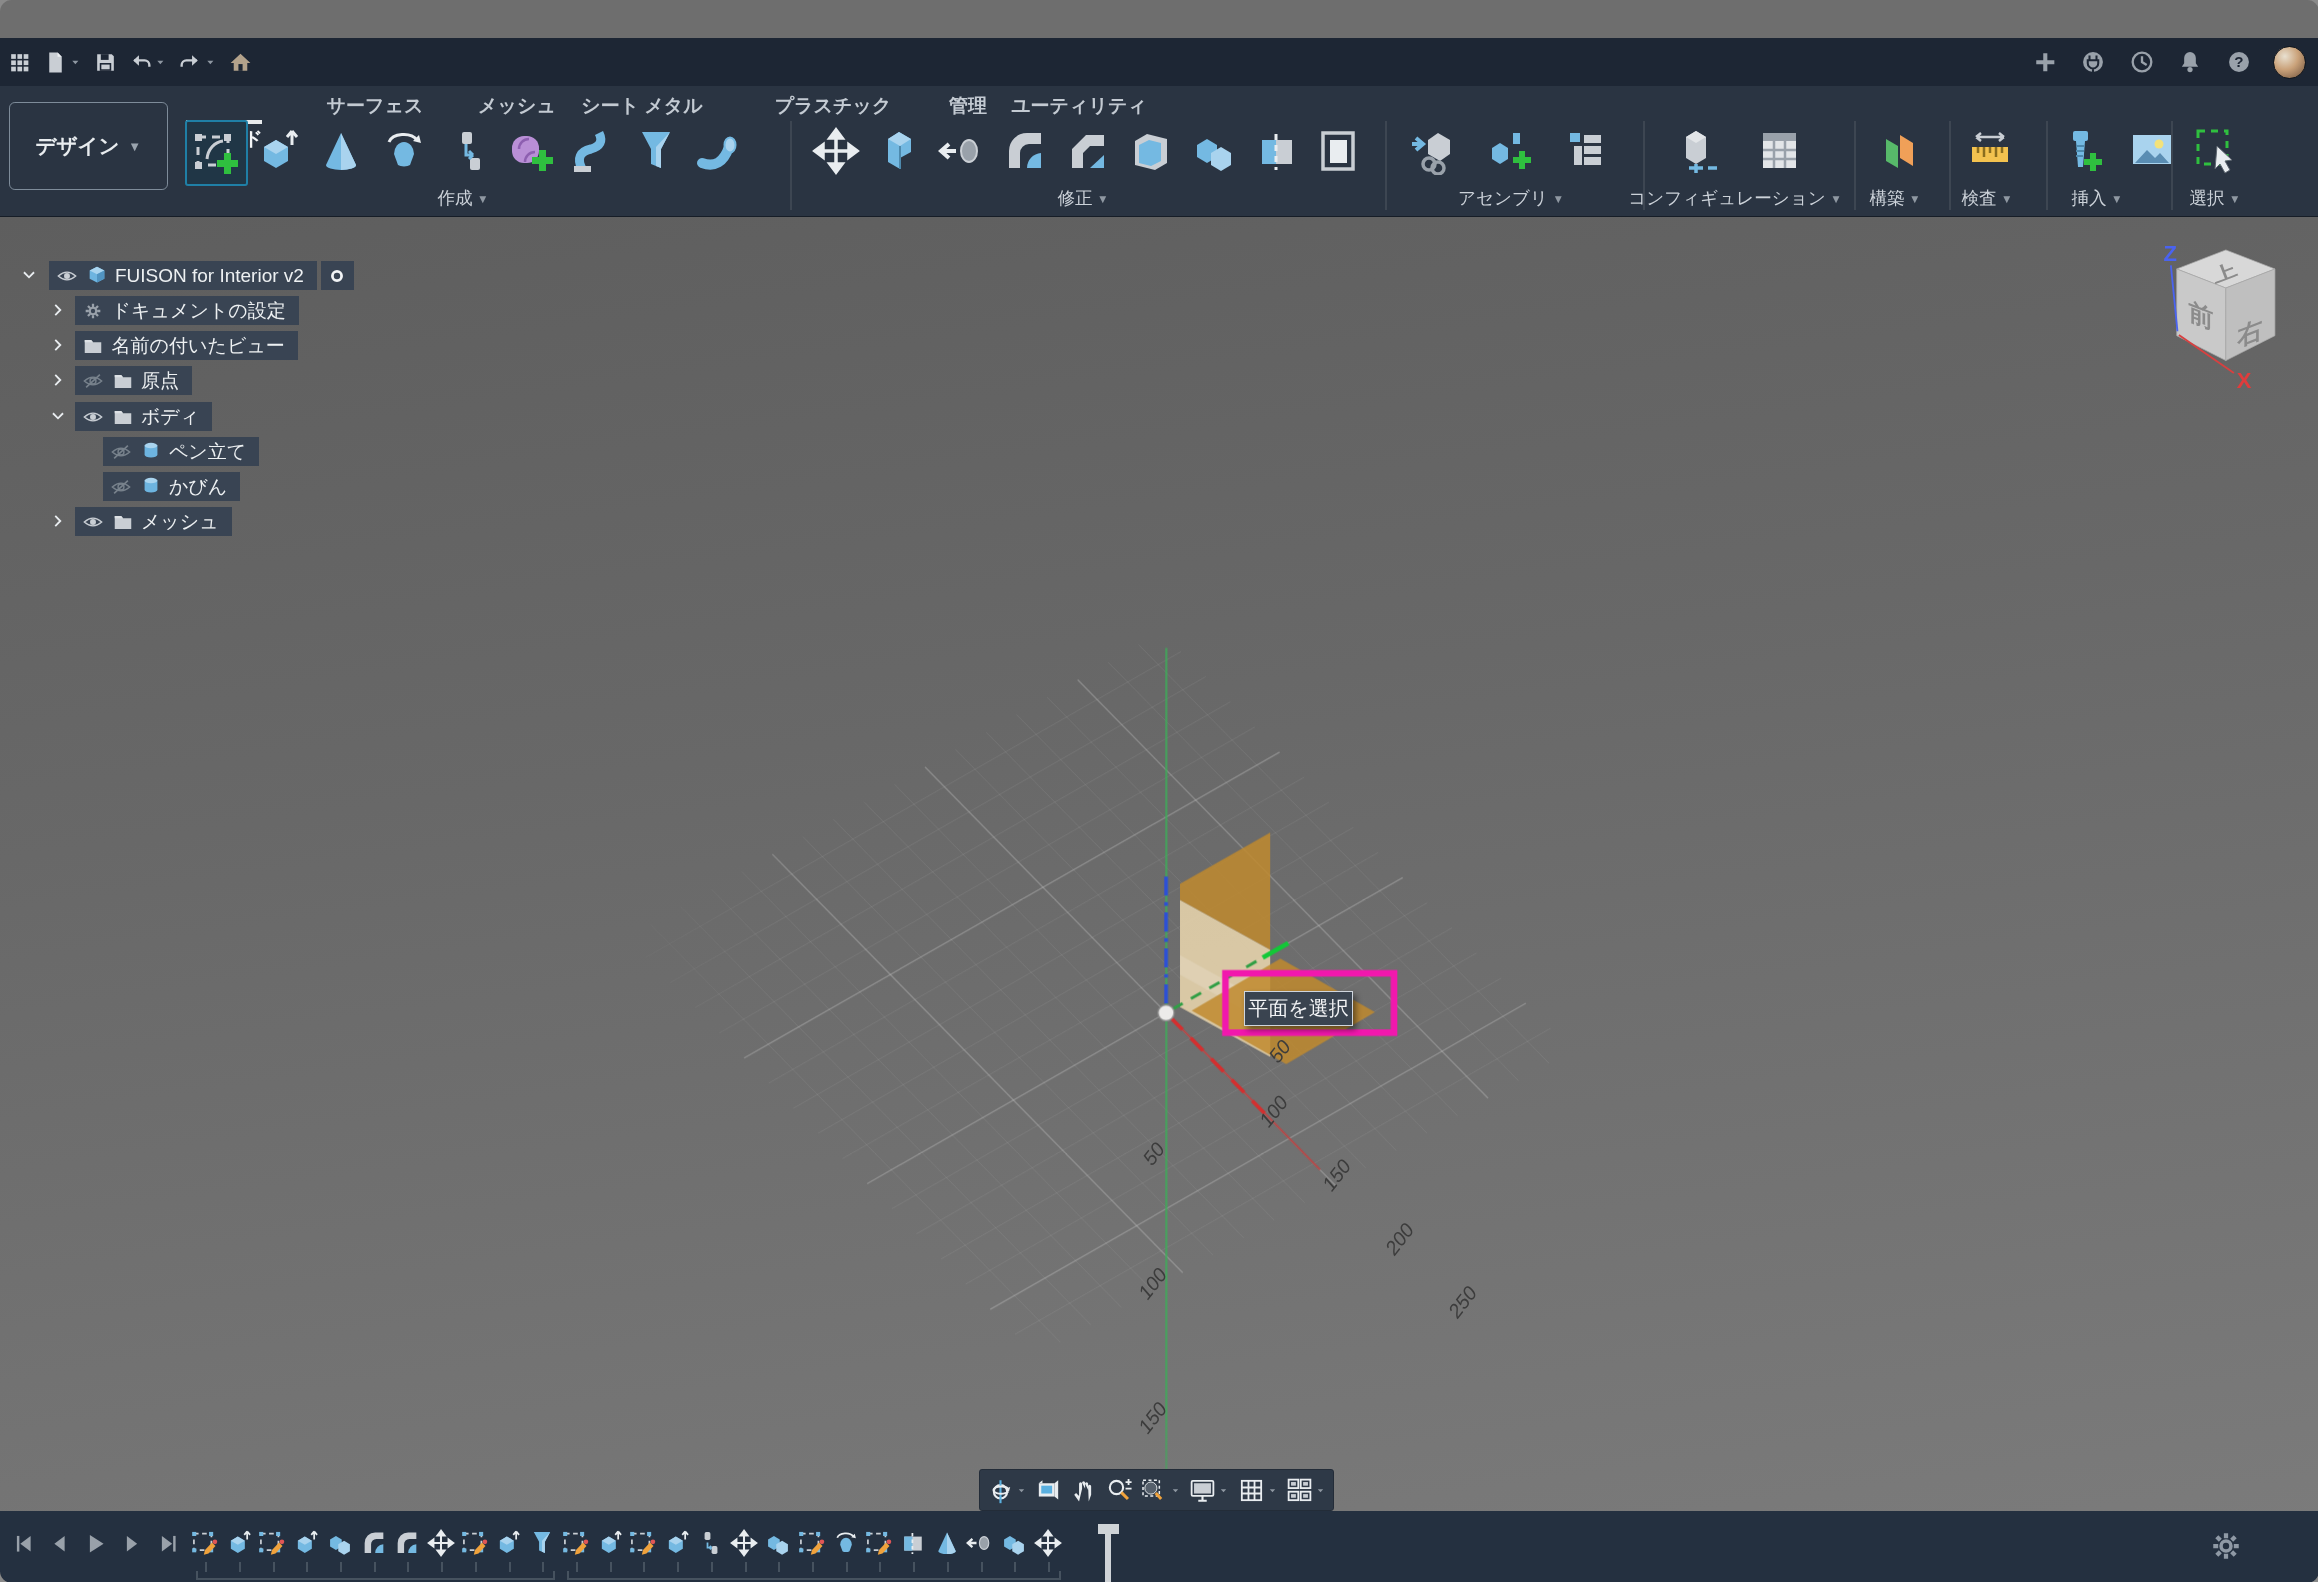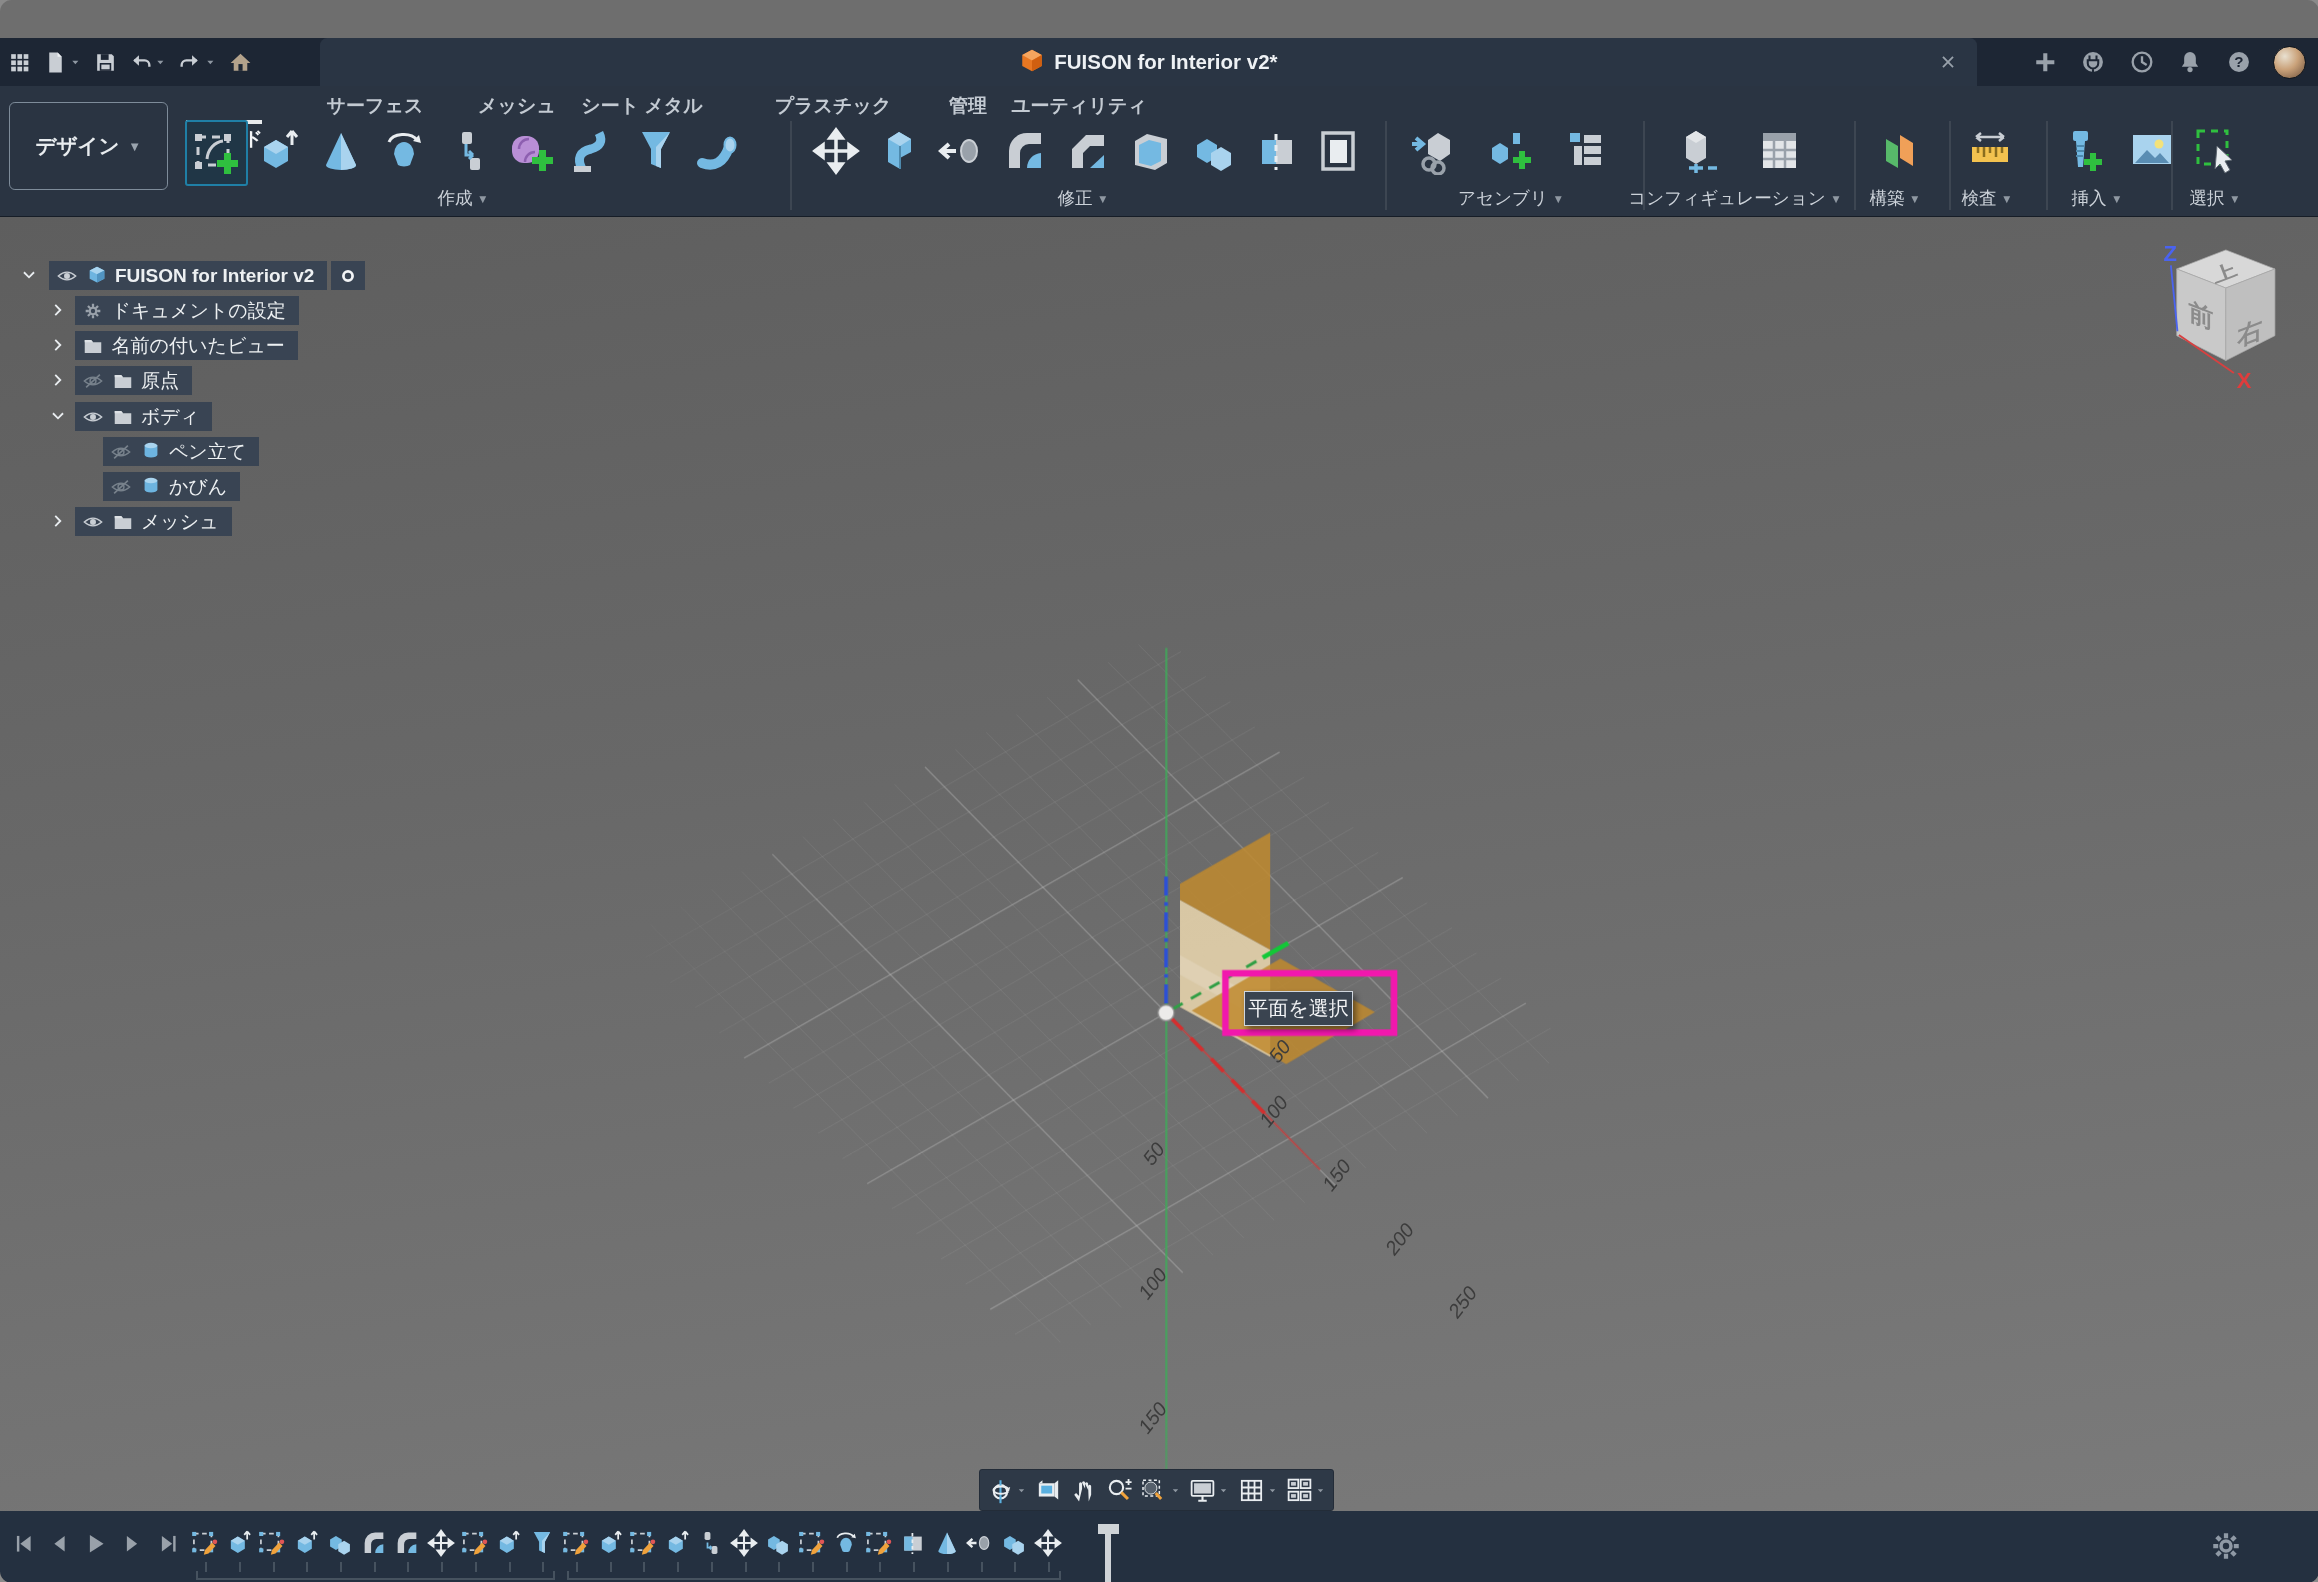--- a/index.html
+++ b/index.html
@@ -32,21 +32,21 @@
   
   .viewport{position:absolute;left:0;top:217px;width:2319px;height:1366px;background:linear-gradient(172deg,#5e5e5e 0%,#686868 38%,#7c7c7c 100%);}
   .scene{position:absolute;left:0;top:0;width:2319px;height:1583px;pointer-events:none;}
   .tooltip{position:absolute;left:1244px;top:991px;width:107px;height:33px;background:#3a4450;border:1.5px solid #cfd6de;box-shadow:2.9px 3.7px 5.9px rgba(0,0,0,.45);display:flex;align-items:center;justify-content:center;color:#f3f4f6;font-size:20px;}
   
   .browser-header{position:absolute;left:1.5px;top:220px;width:437px;height:34px;background:#3a4653;border:0.7px solid #5a6674;box-shadow:0 2.2px 5.9px rgba(0,0,0,.3);display:flex;align-items:center;}
   .browser-title{color:#e8ecef;font-size:19px;margin-left:10.3px;flex:1;}
   .brow{position:absolute;display:flex;align-items:center;gap:3.7px;}
   .bchip{display:inline-flex;align-items:center;height:29px;background:#394453;padding:0 13px 0 7.3px;gap:7.3px;}
   .bchip .blabel{color:#edf0f2;font-size:19px;white-space:nowrap;}
-  .bchip.root .blabel{font-weight:700;}
+  .bchip.root .blabel{font-weight:400;}
   
   .navbar{position:absolute;left:979px;top:1469px;width:353px;height:40px;background:#2e3947;border:0.7px solid #232c38;border-radius:2.9px;display:flex;align-items:center;justify-content:space-evenly;}
   .nav-item{display:flex;align-items:center;}
   .commentbar{position:absolute;left:0;top:1469px;width:434px;height:40px;background:#2e3947;border:0.7px solid #232c38;display:flex;align-items:center;}
   .comment-label{color:#dfe3e7;font-size:19px;margin-left:41px;flex:1;}
   .comment-add{color:#aeb7c0;font-size:26px;font-weight:700;margin-right:19px;}
   .timeline{position:absolute;left:0;top:1511px;width:2319px;height:72px;background:#243040;border-radius:0 0 11.7px 11.7px;}
   .playback{position:absolute;left:8.8px;top:16px;display:flex;gap:7.3px;}
   .pb-btn{width:29px;height:34px;display:flex;align-items:center;justify-content:center;}
   .tfeat{position:absolute;top:14.7px;width:32px;height:34px;display:flex;align-items:center;justify-content:center;}
@@ -131,39 +131,20 @@
         </span>
         <span class="qa-item">
           <span style="display: inline-flex; width: 25px; height: 25px;">
             <svg viewBox="0 0 48 48" width="25" height="25">
               <path d="M24 7 L43 25 h-6 v15 H11 V25 H5z" fill="#b3a28b"></path>
               <rect x="20" y="27" width="8" height="13" fill="#1d2634"></rect>
             </svg>
           </span>
         </span>
       </div>
-    <div class="doc-tab">
-      <div class="tab-center">
-        <span id="tab-cube"><span style="display: inline-flex; width: 26px; height: 26px;">
-              <svg viewBox="0 0 48 48" width="26" height="26">
-                <path d="M24 3 l18 10 v20 l-18 10 -18 -10 V13z" fill="#e87722"></path>
-                <path d="M24 3 l18 10 -18 10 -18 -10z" fill="#f5a55e"></path>
-                <path d="M24 23 v20 l18 -10 V13z" fill="#d05f10"></path>
-              </svg>
-            </span></span>
-        <span class="tab-title">FUISON for Interior v2*</span>
-      </div>
-      <span class="tab-close" id="tab-close">
-          <span style="display: inline-flex; width: 22px; height: 22px;">
-            <svg viewBox="0 0 48 48" width="22" height="22">
-              <path d="M13 13 l22 22 M35 13 l-22 22" stroke="#98a1ab" stroke-width="4"></path>
-            </svg>
-          </span>
-        </span>
-    </div>
     <div class="tb-right" id="tb-right">
         <span style="display: inline-flex;">
           <span style="display: inline-flex; width: 28px; height: 28px;">
             <svg viewBox="0 0 48 48" width="28" height="28">
               <path d="M21 9 h7 v12 h12 v7 H28 v12 h-7 V28 H9 v-7 h12z" fill="#99a1aa"></path>
             </svg>
           </span>
         </span>
         <span style="display: inline-flex;">
           <span style="display: inline-flex; width: 28px; height: 28px;">

